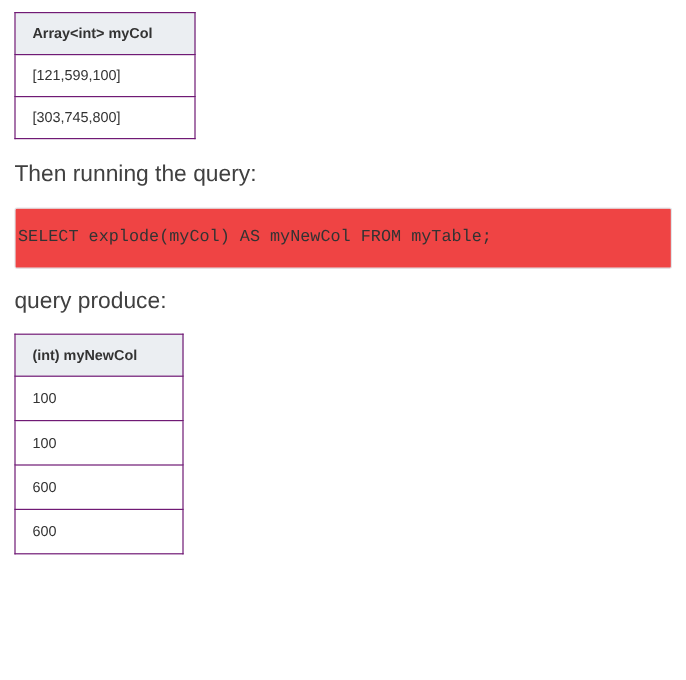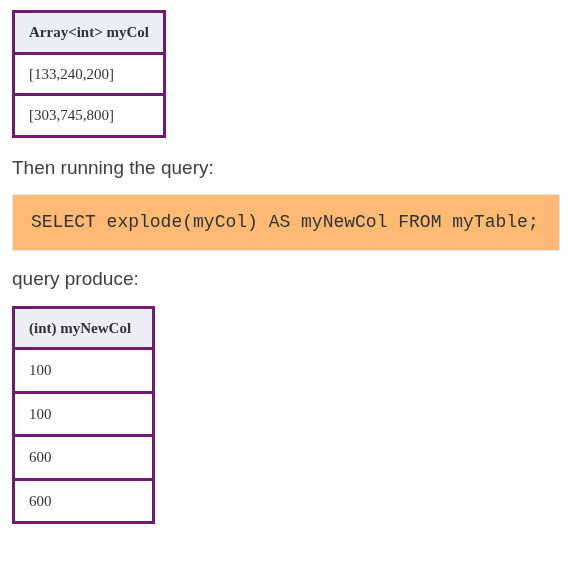--- a/index.html
+++ b/index.html
@@ -14,47 +14,46 @@
       padding: 10px 12px;
       font-size: 15px;
       line-height: 1.5;
       width: 572px;
     }
     table {
       border-collapse: collapse;
       margin-bottom: 16px;
     }
     th, td {
-      border: 3px solid #701a75;
+      border: 1px solid #701a75;
       padding: 8px 14px;
       text-align: left;
-      font-size: 15px;
-      font-family: Liberation Serif, serif;
+      font-size: 12px;
     }
     th {
       background: #ebeef2;
       font-weight: 600;
       color: #333;
     }
     td {
       background: #fff;
       color: #333;
     }
     .paragraph {
       margin: 14px 0 12px 0;
       color: #404040;
       font-size: 19px;
     }
     pre.code {
       border: 1px solid #e1e4e8;
-      background: #fdba74;
-      padding: 14px 18px;
+      background: #ef4444;
+      padding: 14px 2px;
       margin: 6px 0 14px 0;
       font-family: "SFMono-Regular", Consolas, "Liberation Mono", Menlo, Courier, monospace;
-      font-size: 18px;
+      font-size: 14px;
       color: #333;
       white-space: pre;
       overflow: hidden;
       border-radius: 2px;
     }
     .table2 th {
       min-width: 140px;
     }
     .table2 td {
       padding: 9px 14px;
@@ -67,21 +66,21 @@
 <body>
 
 <table class="table1">
   <thead>
     <tr>
       <th>Array&lt;int&gt; myCol</th>
     </tr>
   </thead>
   <tbody>
     <tr>
-        <td>[133,240,200]</td>
+        <td>[121,599,100]</td>
       </tr>
     <tr>
         <td>[303,745,800]</td>
       </tr>
   </tbody>
 </table>
 
 <p class="paragraph">Then running the query:</p>
 
 <pre class="code">SELECT explode(myCol) AS myNewCol FROM myTable;</pre>

